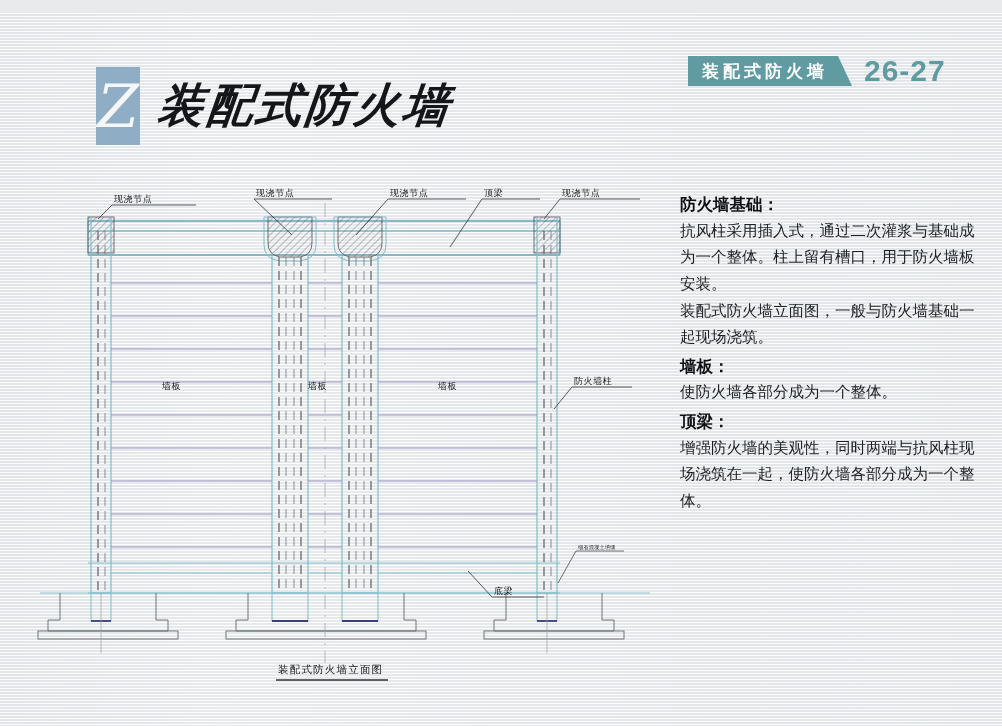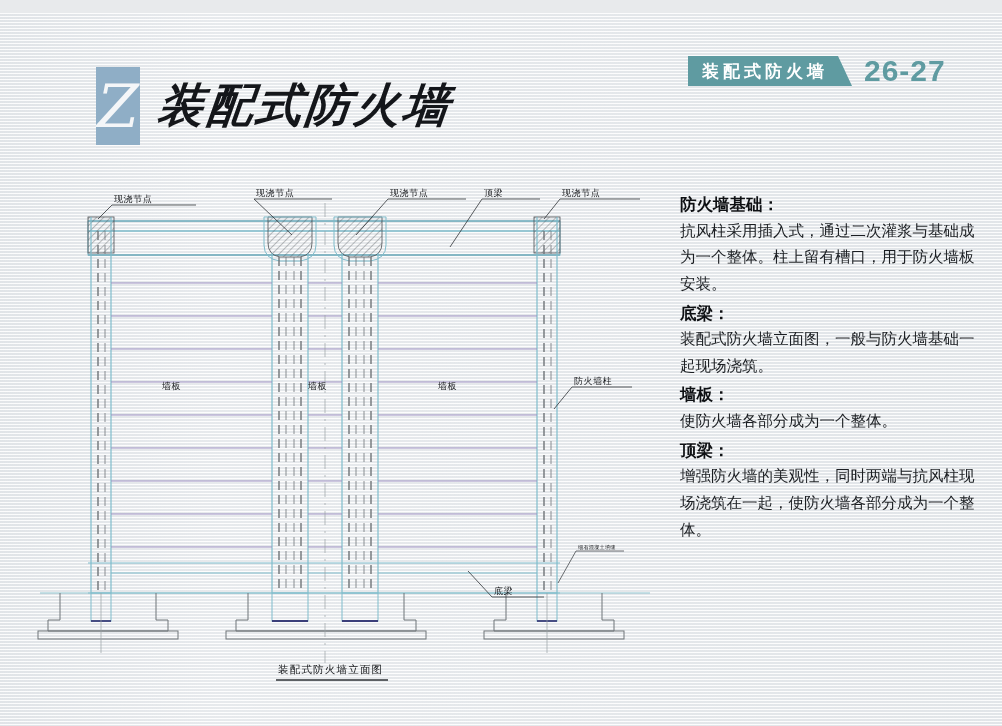--- a/index.html
+++ b/index.html
@@ -168,21 +168,20 @@
       <span>Z</span>
     </div>
     <div id="title-text">装配式防火墙</div>
   </div>
 
   <div id="desc-panel">
     <div class="desc-heading">防火墙基础：</div>
 
     <div class="desc-body">抗风柱采用插入式，通过二次灌浆与基础成为一个整体。柱上留有槽口，用于防火墙板安装。</div>
 
-    <div class="desc-heading">底梁：</div>
     <div class="desc-body">装配式防火墙立面图，一般与防火墙基础一起现场浇筑。</div>
 
     <div class="desc-heading">墙板：</div>
     <div class="desc-body">使防火墙各部分成为一个整体。</div>
 
     <div class="desc-heading">顶梁：</div>
     <div class="desc-body">增强防火墙的美观性，同时两端与抗风柱现场浇筑在一起，使防火墙各部分成为一个整体。</div>
   </div>
 
   <div id="drawing">

